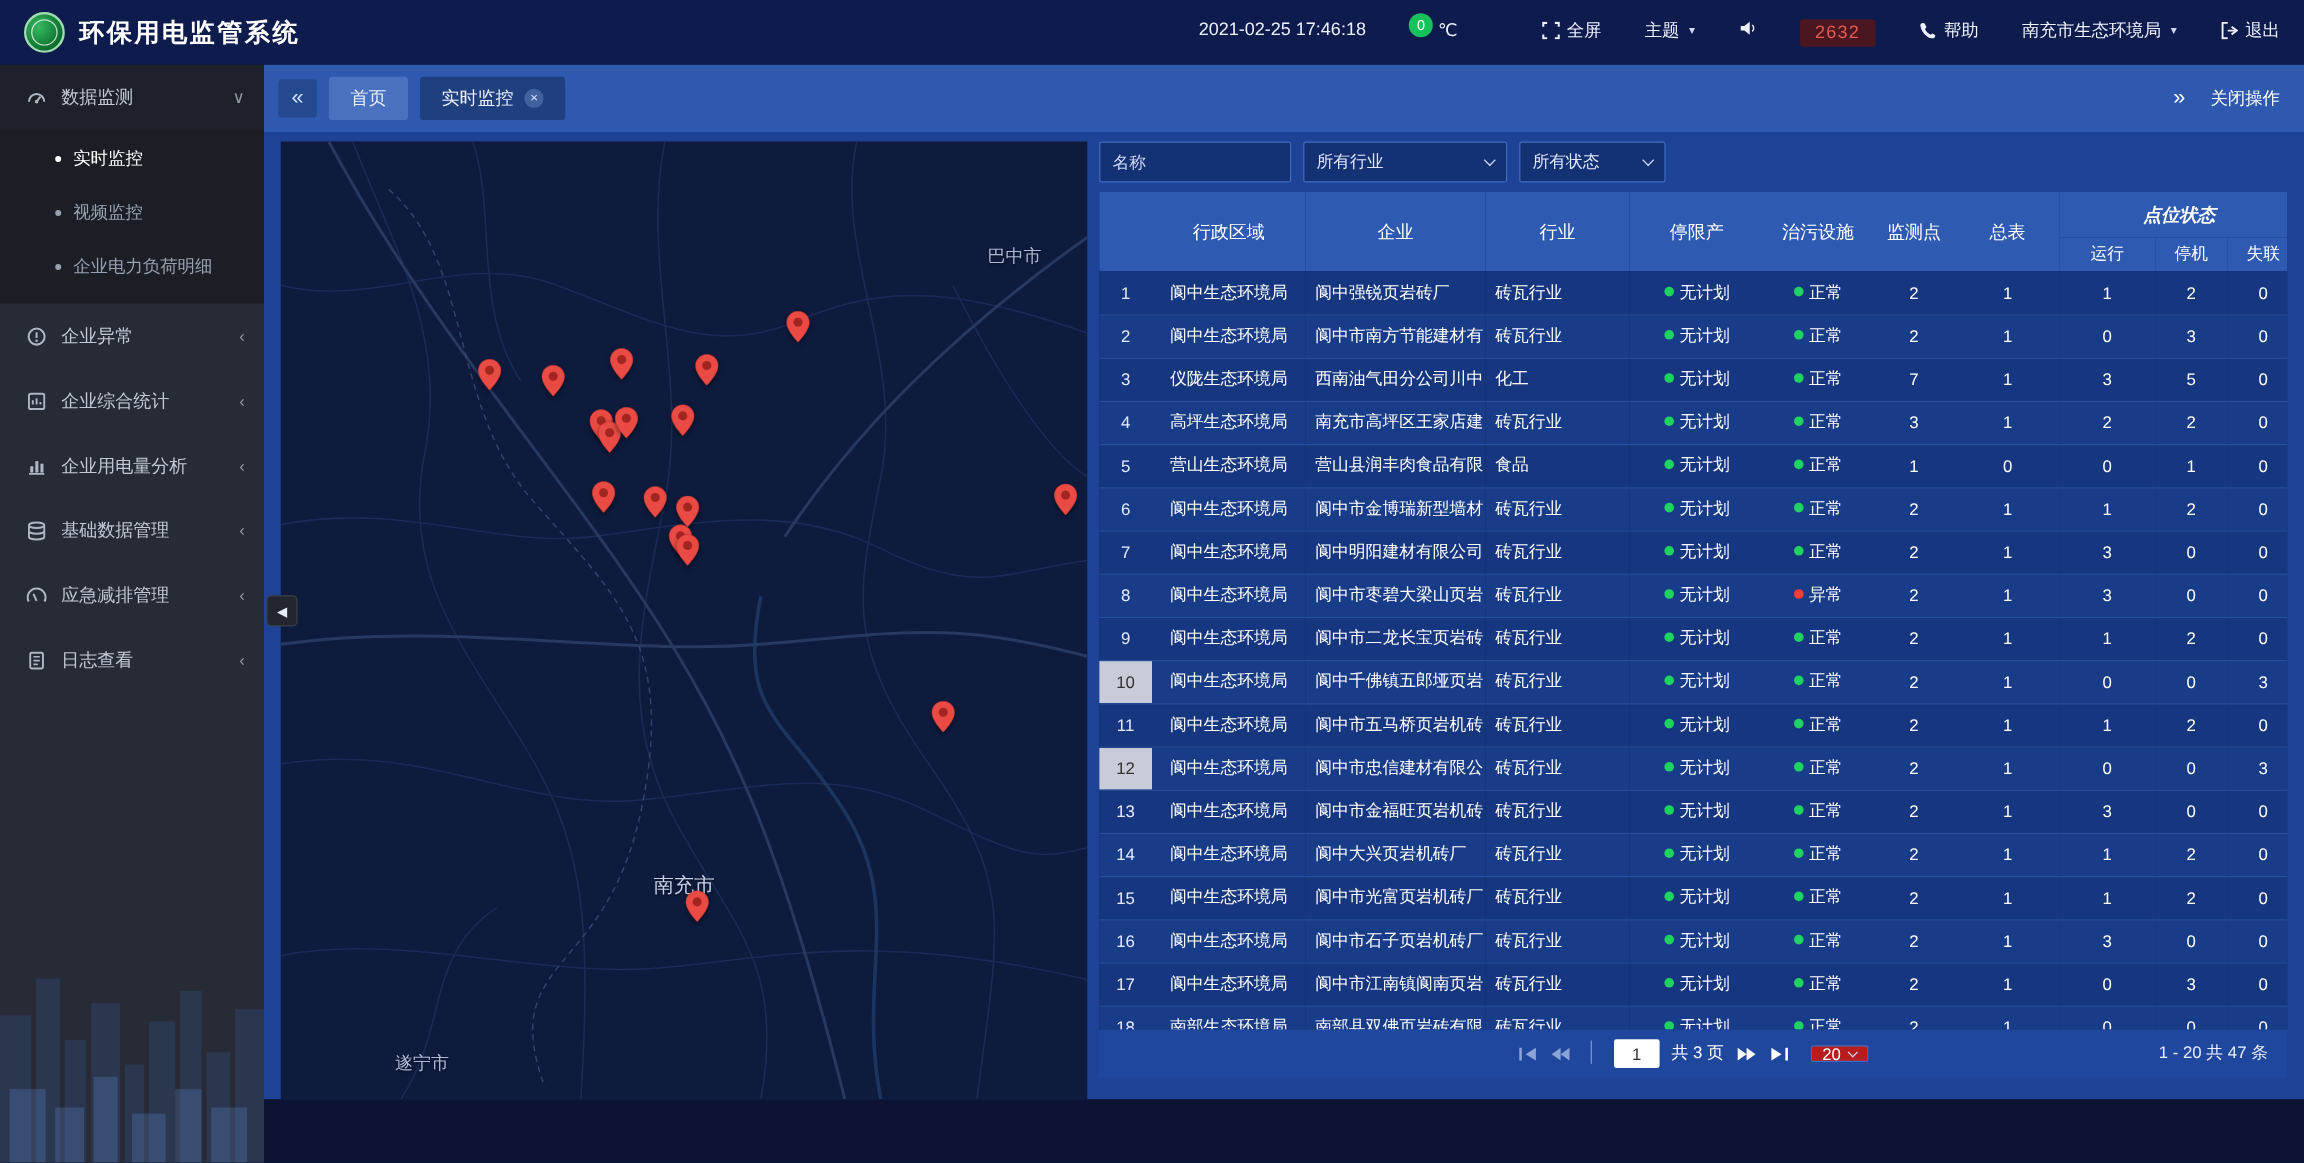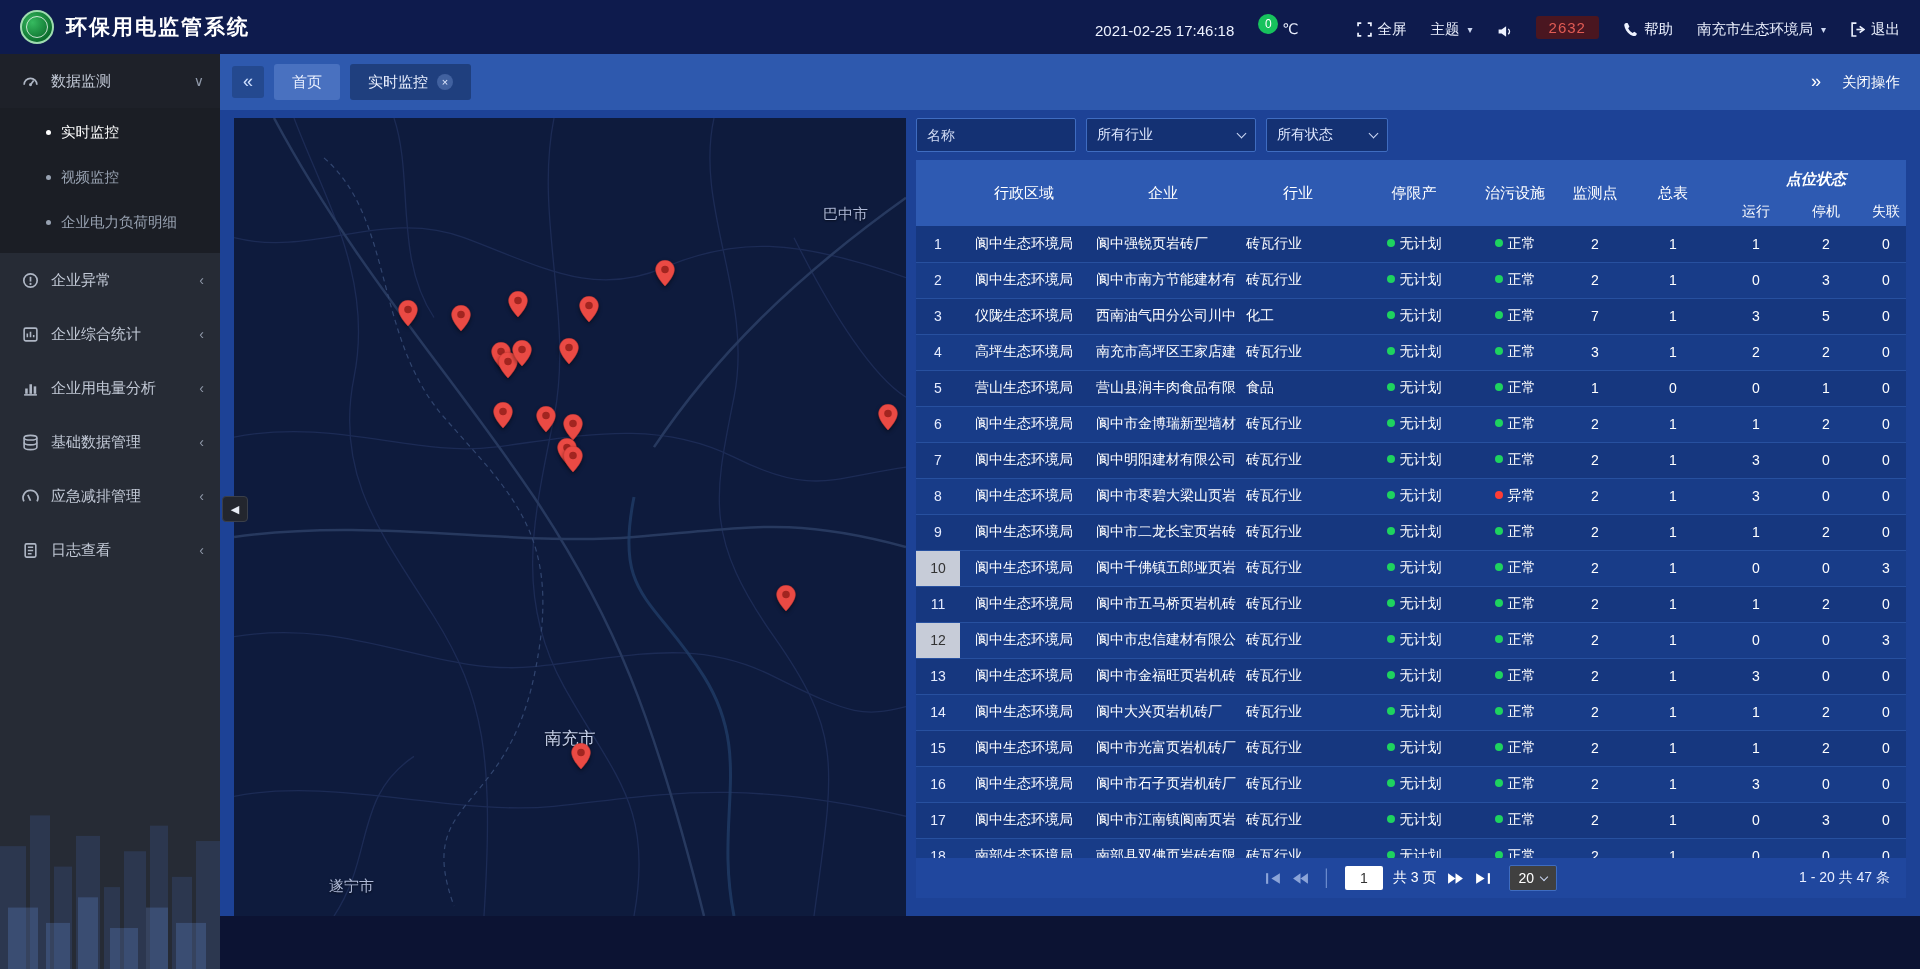--- a/index.html
+++ b/index.html
@@ -5,21 +5,21 @@
   *{margin:0;padding:0;box-sizing:border-box}
   html,body{width:1920px;height:969px}
   body{font-family:"Liberation Sans","DejaVu Sans",sans-serif;background:#0c1333;overflow:hidden;color:#fff}
   .page{width:1920px;height:969px;display:flex;flex-direction:column;position:relative}
 
   
   .topbar{height:54px;background:#0e1b4d;display:flex;align-items:center;padding:0 20px;flex:0 0 auto}
   .logo{width:34px;height:34px;border-radius:50%;background:radial-gradient(circle at 35% 35%,#36ba5f,#0b6e2d 72%);border:2px solid #9edcb0;position:relative;flex:0 0 auto}
   .logo::after{content:'';position:absolute;inset:4px;border-radius:50%;border:1.5px solid rgba(255,255,255,.75)}
   .app-title{font-size:21px;font-weight:bold;margin-left:12px;letter-spacing:2px;white-space:nowrap}
-  .top-right{margin-left:auto;display:flex;align-items:flex-end;gap:24px;font-size:14.5px;color:#edf2ff;white-space:nowrap}
+  .top-right{margin-left:auto;display:flex;align-items:flex-start;gap:36px;font-size:14.5px;color:#edf2ff;white-space:nowrap}
   .datetime{font-size:15px}
   .temp{display:flex;align-items:center;gap:4px}
   .temp-badge{width:20px;height:20px;border-radius:50%;background:#17c25d;color:#fff;font-size:12px;display:flex;align-items:center;justify-content:center;position:relative;top:-5px}
   .top-item{display:flex;align-items:center;gap:6px;cursor:pointer}
   .top-item svg{width:15px;height:15px}
   .gap-lg{margin-left:34px}
   .caret{font-size:10px;margin-left:2px;color:#cdd8f2}
   .alert-pill{background:#4a1620;color:#e25b54;padding:3px 13px;border-radius:3px;font-size:15px;letter-spacing:1px;cursor:pointer}
 
   
@@ -95,21 +95,21 @@
   .dot.ok{background:#1ed35f}
   .dot.err{background:#ff3d35}
 
   
   .pagination{height:40px;background:#20479e;display:flex;align-items:center;justify-content:center;position:relative;flex:0 0 auto;font-size:14px;color:#fff;gap:10px}
   .pg-btn{display:inline-flex;align-items:center;color:#fff;cursor:pointer}
   .pg-btn svg{width:17px;height:13px}
   .pg-btn.disabled{color:#8ba4d8;cursor:default}
   .pg-sep{color:#6f8fd0;font-size:16px;margin:0 3px}
   .pg-input{width:38px;height:24px;text-align:center;border:none;border-radius:2px;background:#fff;color:#333;font-size:14px;outline:none}
-  .pg-size{display:flex;align-items:center;gap:7px;background:#404040;border:1px solid #3f6cc0;height:26px;padding:0 9px;border-radius:2px;cursor:pointer;margin-left:8px}
+  .pg-size{display:flex;align-items:center;gap:7px;background:#b91c1c;border:1px solid #3f6cc0;height:14px;padding:0 9px;border-radius:2px;cursor:pointer;margin-left:8px}
   .pg-size .chev{width:6px;height:6px;margin-top:-3px}
   .pg-range{position:absolute;right:16px;color:#e9efff;white-space:nowrap}
 </style>
 </head>
 <body>
 
 <div class="page">
 
   <header class="topbar">
     <div class="logo"></div>

